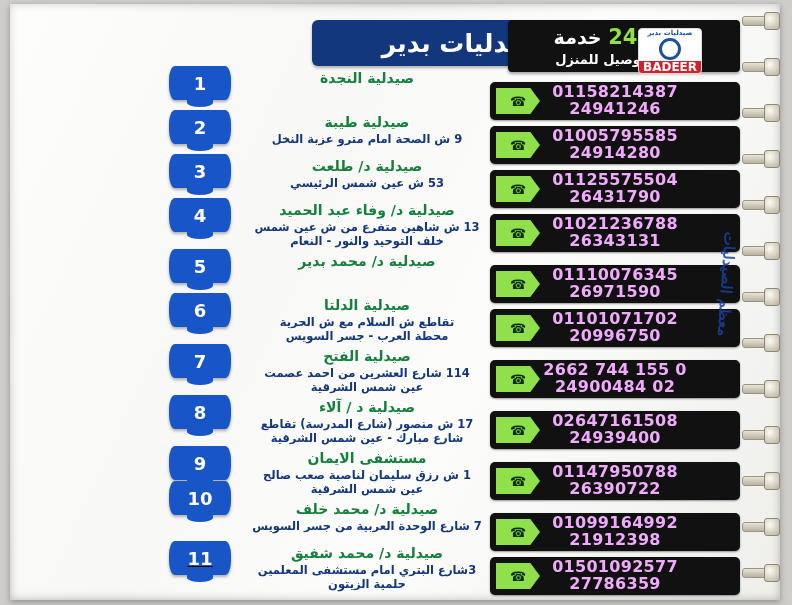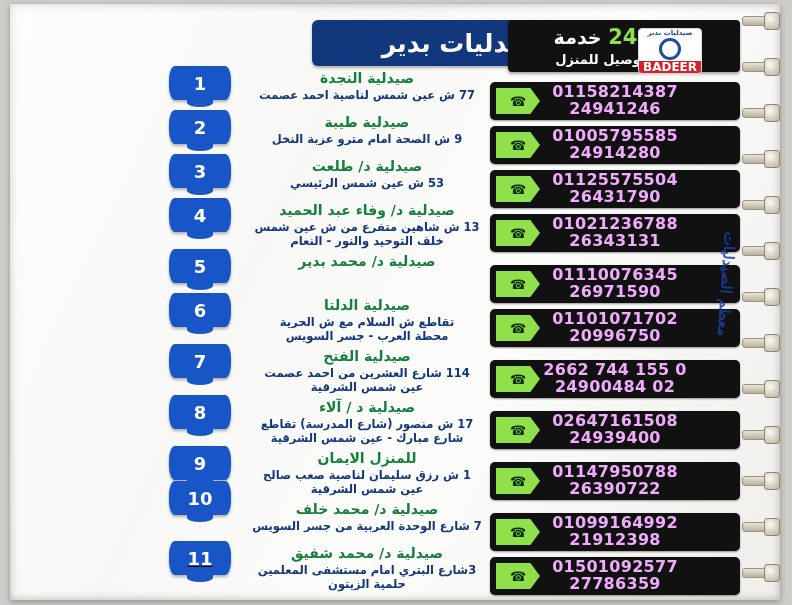--- a/index.html
+++ b/index.html
@@ -242,23 +242,20 @@
         </div>
         <div class="nums">
           <span>01501092577</span>
           <span>27786359</span>
         </div>
       </div>
     </div>
   <div class="col-names" id="names" style="position: absolute;">
       <div class="nm" style="position: absolute; top: -4px; width: 100%;">
         <div class="t">صيدلية النجدة</div>
-        <div class="a">
-          <div>77 ش عين شمس لناصية احمد عصمت</div>
-        </div>
       </div>
       <div class="nm" style="position: absolute; top: 40px; width: 100%;">
         <div class="t">صيدلية طيبة</div>
         <div class="a">
           <div>9 ش الصحة امام مترو عزبة النخل</div>
         </div>
       </div>
       <div class="nm" style="position: absolute; top: 84px; width: 100%;">
         <div class="t">صيدلية د/ طلعت</div>
         <div class="a">
@@ -290,21 +287,21 @@
         </div>
       </div>
       <div class="nm" style="position: absolute; top: 325px; width: 100%;">
         <div class="t">صيدلية د / آلاء</div>
         <div class="a">
           <div>17 ش منصور (شارع المدرسة) تقاطع</div>
           <div>شارع مبارك - عين شمس الشرقية</div>
         </div>
       </div>
       <div class="nm" style="position: absolute; top: 376px; width: 100%;">
-        <div class="t">للمنزل الايمان</div>
+        <div class="t">مستشفى الايمان</div>
         <div class="a">
           <div>1 ش رزق سليمان لناصية صعب صالح</div>
           <div>عين شمس الشرقية</div>
         </div>
       </div>
       <div class="nm" style="position: absolute; top: 427px; width: 100%;">
         <div class="t">صيدلية د/ محمد خلف</div>
         <div class="a">
           <div>7 شارع الوحدة العربية من جسر السويس</div>
         </div>

